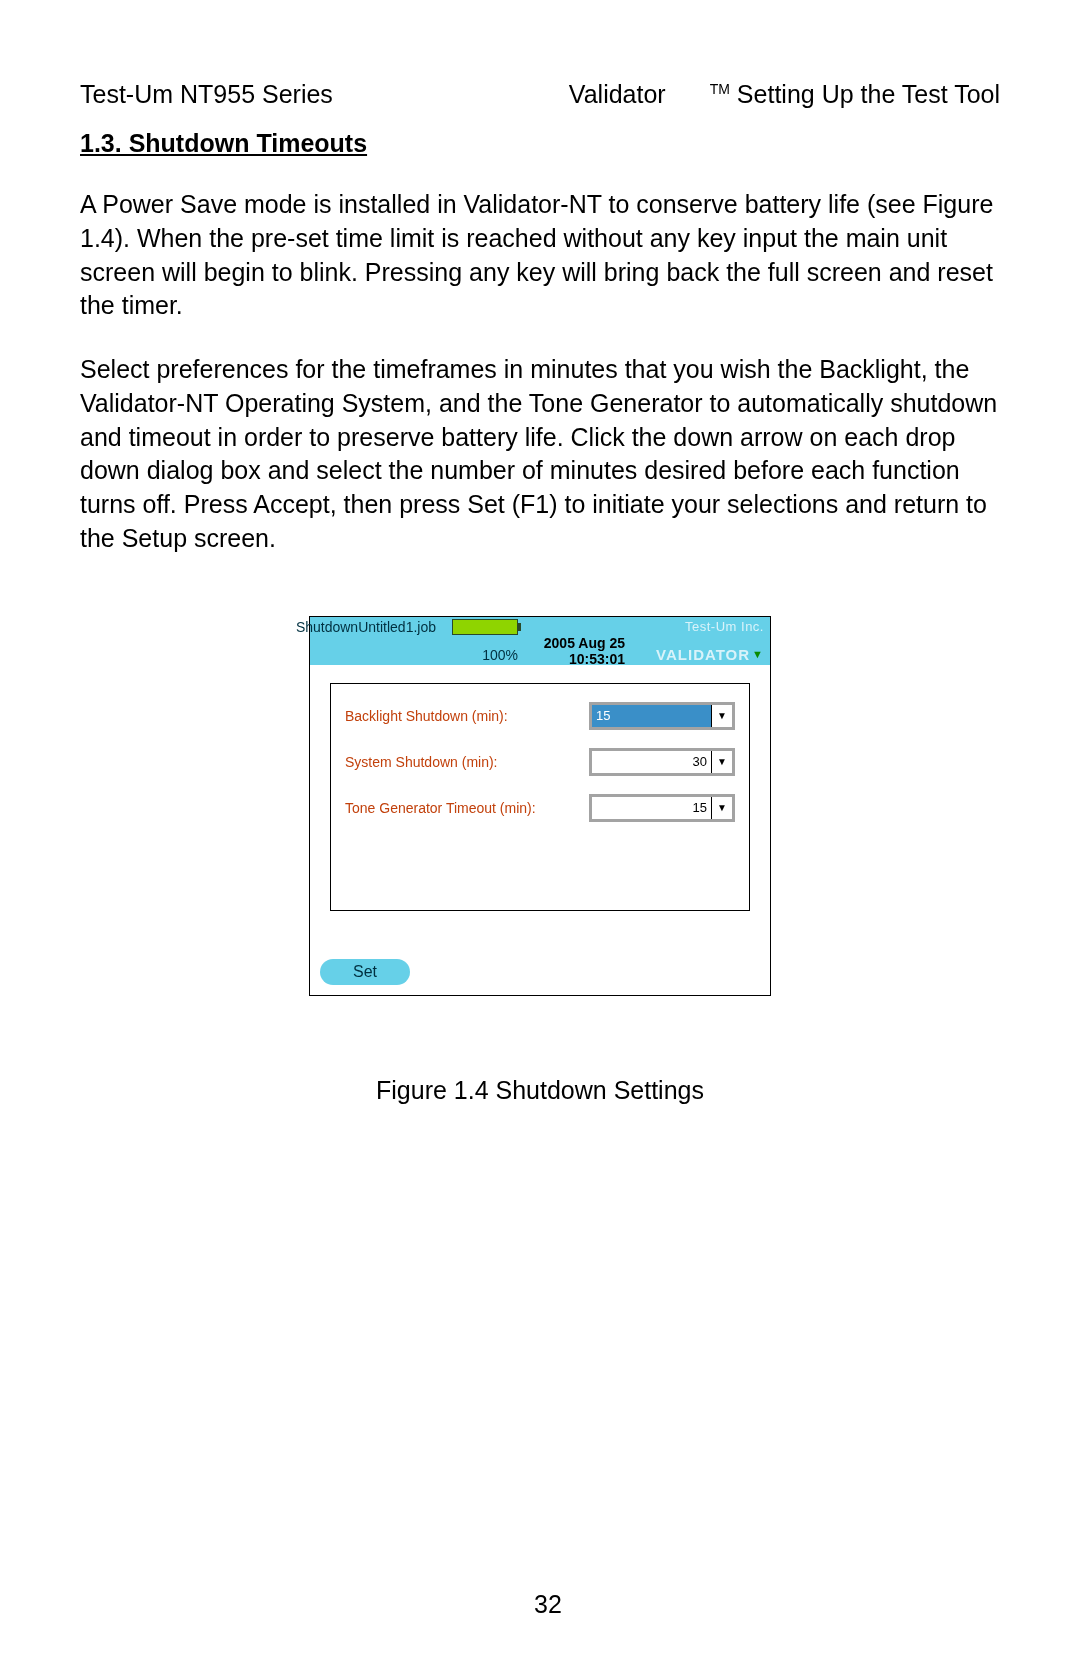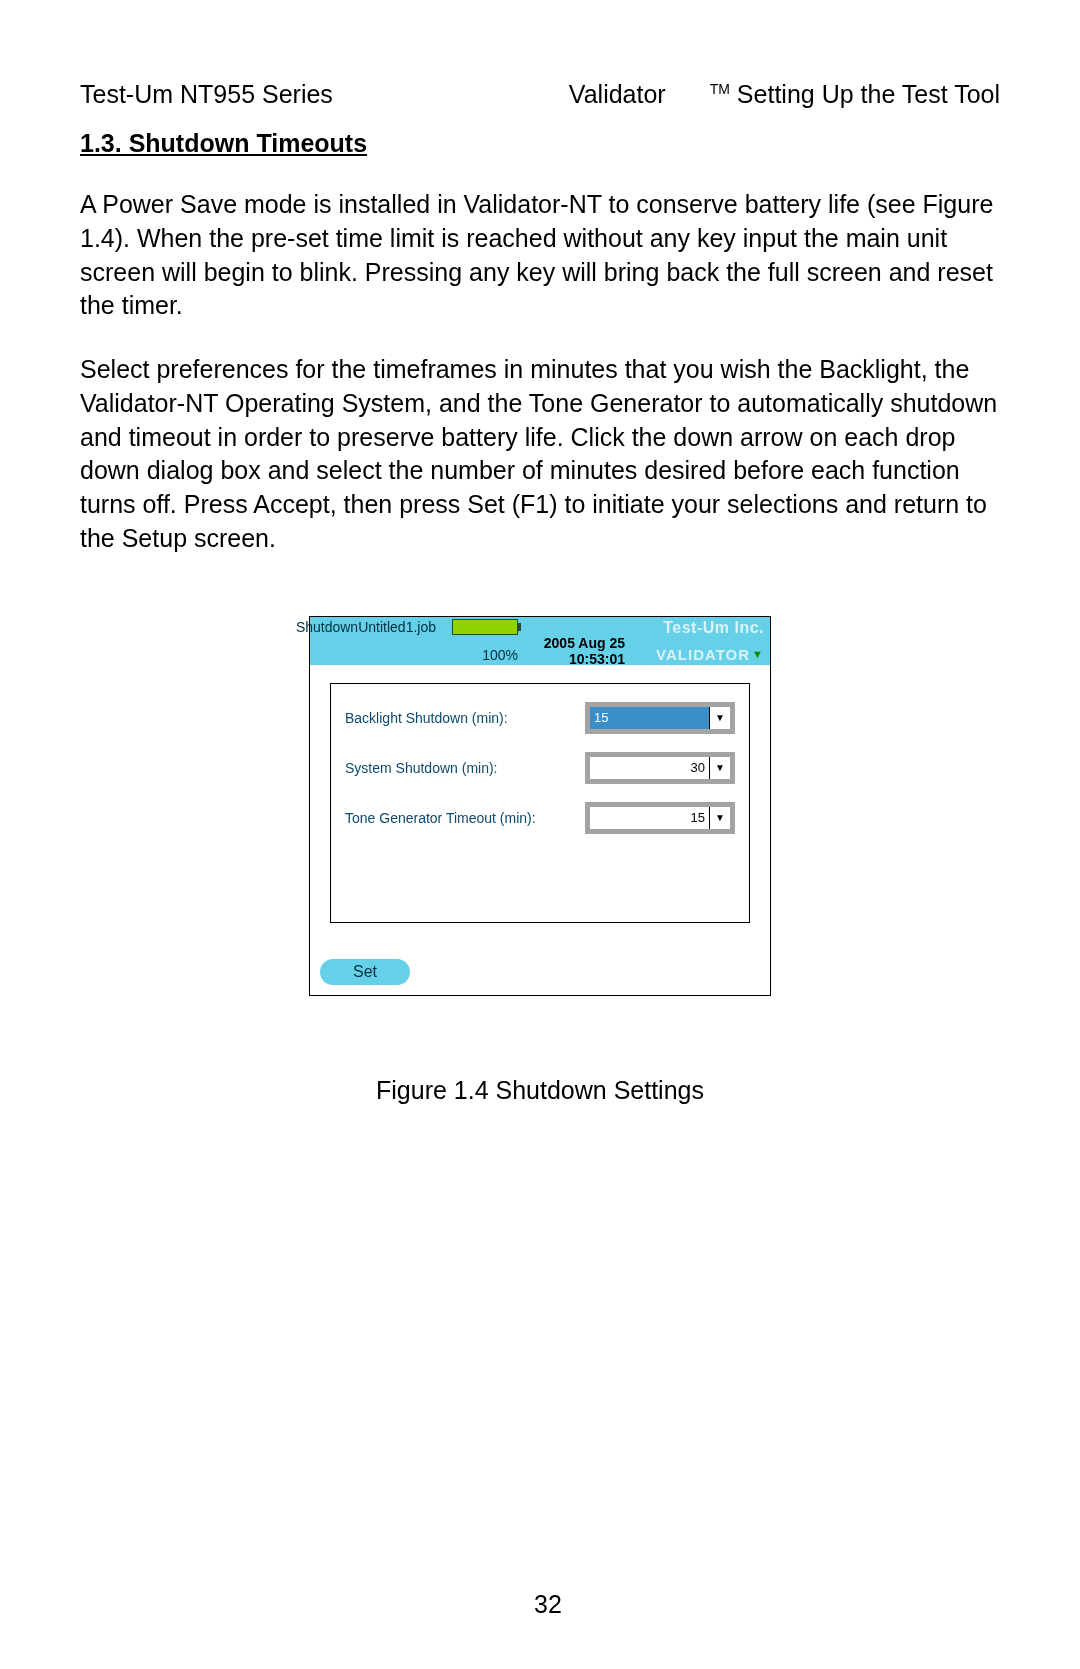--- a/index.html
+++ b/index.html
@@ -85,42 +85,42 @@
     width:95px;
     color:#000; font-weight:bold;
   }
   .status-col-brand {
     flex:1;
     display:flex; flex-direction:column; justify-content:space-between;
     align-items:flex-end;
     padding:2px 6px;
     color:#d9f3fa;
   }
-  .brand1 { font-size:16px; font-weight:bold; letter-spacing:0.5px; }
+  .brand1 { font-size:13px; font-weight:normal; letter-spacing:0.5px; }
   .brand2 { font-size:15px; font-weight:bold; letter-spacing:1px; display:flex; align-items:center; gap:2px;}
   .brand2 .tri { color:#0a8a00; font-size:11px; }
   .content-area {
     padding: 18px 20px 10px 20px;
     min-height: 260px;
   }
   .panel {
     border: 1px solid #000;
     padding: 18px 14px 70px 14px;
     font-size: 14px;
   }
   .row {
     display:flex;
     align-items:center;
     justify-content: space-between;
     margin-bottom: 18px;
   }
-  .row label { color:#0c4a6e; }
+  .row label { color:#c2410c; }
   .combo {
     width: 140px; height: 22px;
-    border:5px solid #a3a3a3;
+    border:3px solid #a3a3a3;
     display:flex;
   }
   .combo .val {
     flex:1; padding:0 4px;
     display:flex; align-items:center;
     justify-content:flex-end;
     font-size:13px;
   }
   .combo.selected .val{
     background:#3a8fc8; color:#fff; justify-content:flex-start;

